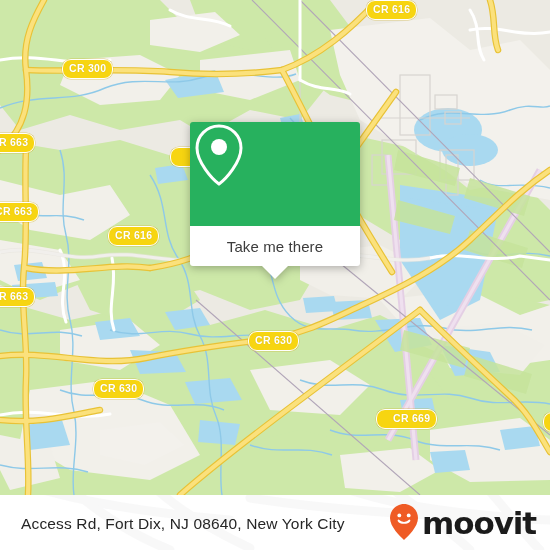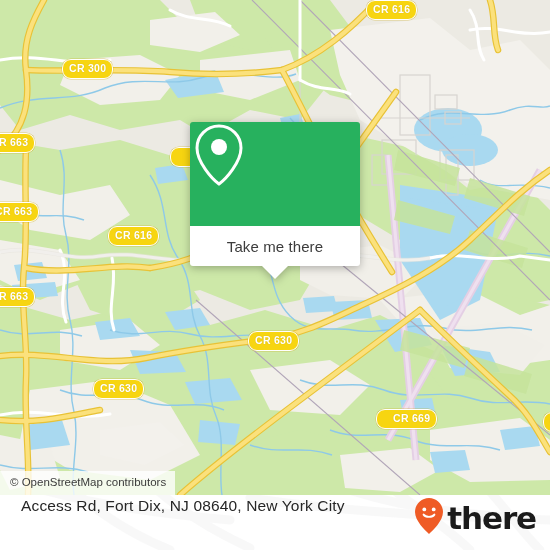--- a/index.html
+++ b/index.html
@@ -76,21 +76,21 @@
 
   
   .footer{
     position:absolute;left:0;top:495px;width:550px;height:55px;
     background:#ffffff;
     overflow:hidden;
   }
   .footer .wm{position:absolute;left:0;top:-495px;opacity:.30;}
   .footer-inner{
     position:relative;z-index:2;
-    height:55px;display:flex;align-items:flex-start;
+    height:55px;display:flex;align-items:center;
     padding:2px 14px 0 21px;box-sizing:border-box;
   }
   .addr{
     color:#262626;font-size:15.5px;letter-spacing:.15px;flex:1;white-space:nowrap;
   }
   .brand{display:flex;align-items:center;gap:3px;}
   .brand .word{
     color:#1b1b1b;font-size:31px;font-weight:bold;letter-spacing:-1.1px;line-height:1;
     font-family:"DejaVu Sans", sans-serif;
   }
@@ -292,21 +292,20 @@
             <circle cx="29" cy="25" r="8" fill="#ffffff"></circle>
           </svg>
         </span>
       </div>
       <div class="popup-body">
         <span>Take me there</span>
       </div>
       <div class="popup-tail"></div>
     </div>
 
-    <div class="osm-attrib">© OpenStreetMap contributors</div>
   </div>
 
   <div class="footer">
     <svg class="wm" width="550" height="550" viewBox="0 0 550 550">
       <g stroke="#e9e9ea" stroke-width="9" fill="none" stroke-linecap="round">
         <path d="M-20,470 C60,500 140,512 230,520"></path>
         <path d="M40,460 C80,500 120,530 170,550"></path>
         <path d="M120,450 C150,490 190,520 250,548"></path>
         <path d="M300,470 C360,500 430,512 520,518"></path>
         <path d="M470,470 C500,500 520,530 540,550"></path>
@@ -318,18 +317,18 @@
       <div class="addr">Access Rd, Fort Dix, NJ 08640, New York City</div>
       <div class="brand">
         <span>
           <svg width="30" height="38" viewBox="0 0 30 38">
             <path d="M15 1 C7.3 1 1 7.3 1 15 C1 24 11 33 15 37 C19 33 29 24 29 15 C29 7.3 22.7 1 15 1 Z" fill="#ef5b25"></path>
             <circle cx="10.3" cy="12.4" r="1.9" fill="#ffffff"></circle>
             <circle cx="19.7" cy="12.4" r="1.9" fill="#ffffff"></circle>
             <path d="M9.6 17.6 C11.6 20.6 18.4 20.6 20.4 17.6" fill="none" stroke="#ffffff" stroke-width="1.9" stroke-linecap="round"></path>
           </svg>
         </span>
-        <span class="word">there</span>
+        <span class="word">moovit</span>
       </div>
     </div>
   </div>
 
 </div>
 
 </body></html>

